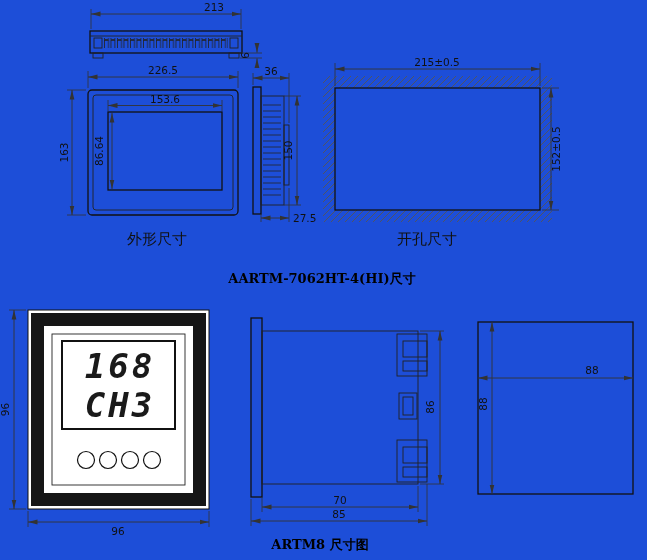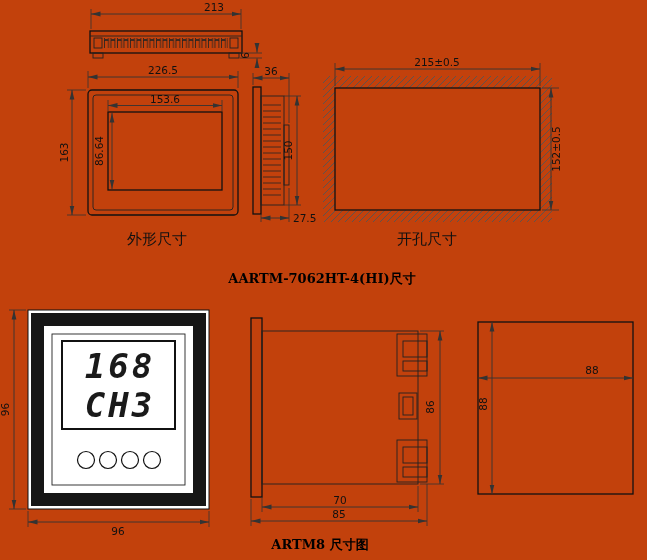--- a/index.html
+++ b/index.html
@@ -1,16 +1,16 @@
 <!DOCTYPE html>
 <html><head>
 <meta charset="utf-8">
 <style>
   html,body{margin:0;padding:0;background:#ffffff;}
-  #stage{position:relative;width:647px;height:560px;background:#c2410c;overflow:hidden;
+  #stage{position:relative;width:647px;height:560px;background:#1d4ed8;overflow:hidden;
          font-family:"DejaVu Sans", sans-serif;}
   svg{display:block;}
   .outline{stroke:#111;stroke-width:1.3;fill:none;}
   .outline-thin{stroke:#222;stroke-width:0.9;fill:none;}
   .ext-line{stroke:#333;stroke-width:0.8;}
   .dim-line{stroke:#333;stroke-width:0.9;fill:none;}
   text.dim{font-family:"DejaVu Sans", sans-serif;font-size:10.5px;fill:#111;}
   text.caption{font-family:"DejaVu Sans", sans-serif;font-size:15px;fill:#111;}
   text.title{font-family:"DejaVu Serif", serif;font-size:13px;font-weight:bold;fill:#000;}
   text.seg{font-family:"DejaVu Sans Mono", monospace;font-weight:bold;font-style:italic;

